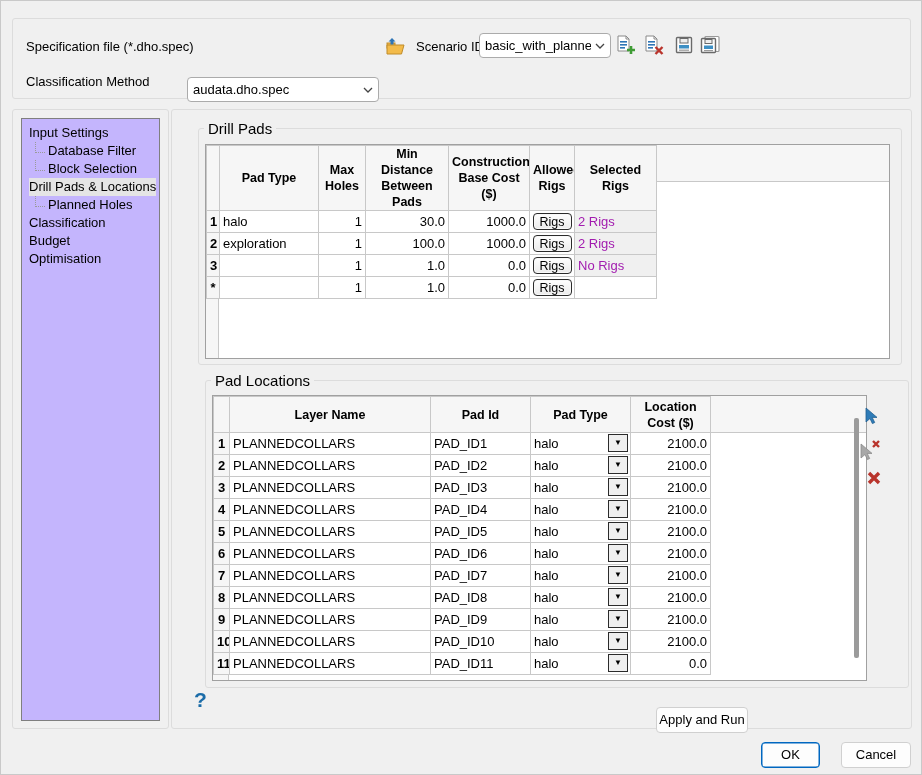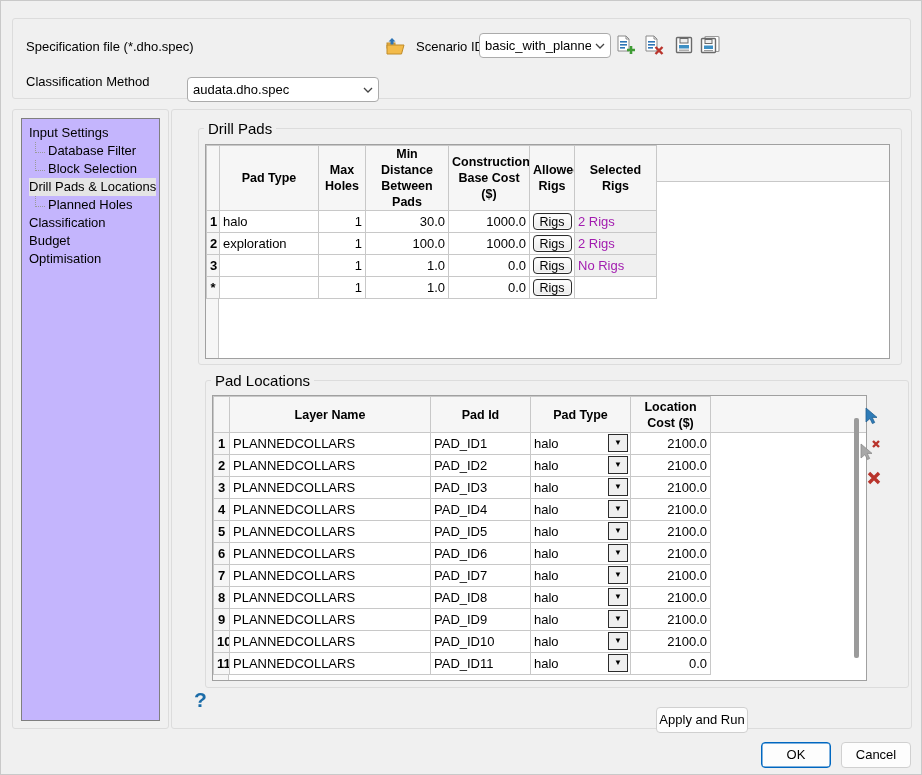--- a/index.html
+++ b/index.html
@@ -384,16 +384,16 @@
     <div class="side-icon" style="left:694px; top:360px;">
       <svg width="16" height="16" viewBox="0 0 16 16">
         <path d="M3 3 L13 13 M13 3 L3 13" stroke="#b9342c" stroke-width="3.4" fill="none"></path>
       </svg>
     </div>
 
     <div id="help-mark" style="left:22px; top:578px;">?</div>
   </div>
 
   <div class="btn" style="left:655px; top:706px; width:92px;">Apply and Run</div>
-  <div class="btn default" style="left:760px; top:741px; width:70px;">OK</div>
+  <div class="btn default" style="left:760px; top:741px; width:59px;">OK</div>
   <div class="btn" style="left:840px; top:741px; width:70px;">Cancel</div>
 
 </div>
 
 </body></html>

